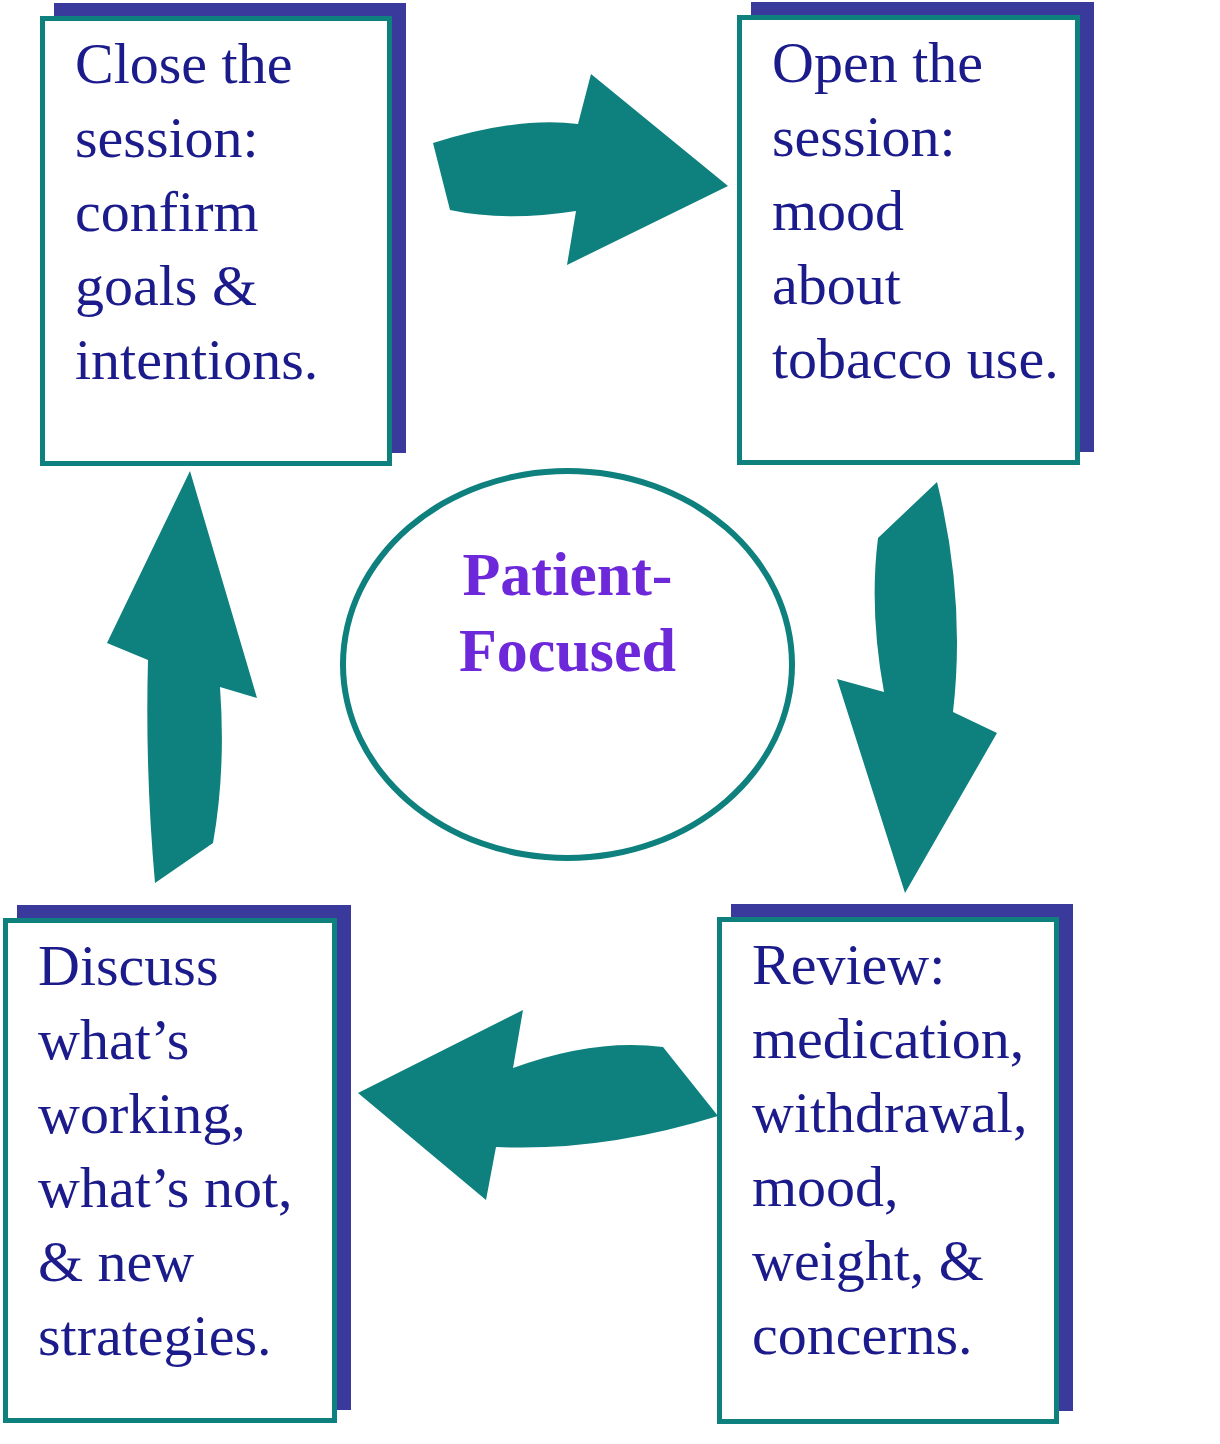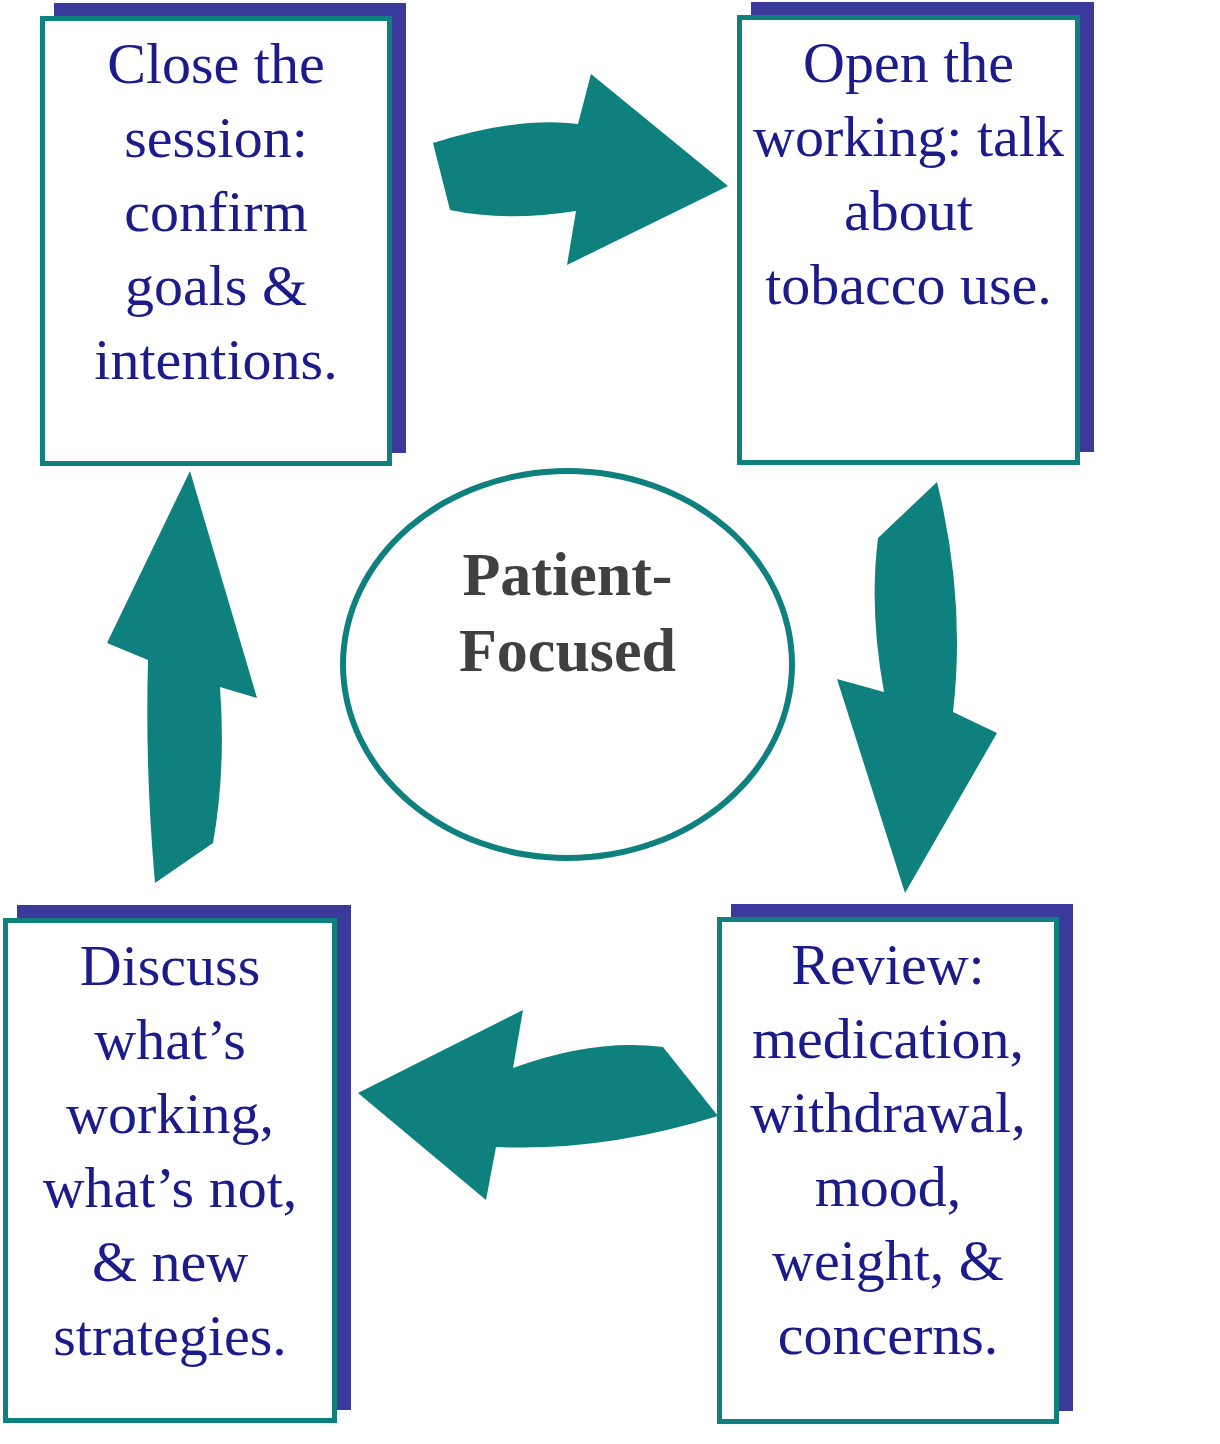--- a/index.html
+++ b/index.html
@@ -23,21 +23,21 @@
     height: 1444px;
     z-index: 1;
   }
   .cycle-box {
     position: absolute;
     z-index: 2;
     background: #ffffff;
     border: 5px solid #0e807e;
     box-shadow: 14px -13px 0 0 #3a3a9c;
     box-sizing: border-box;
-    text-align: center;
+    padding-left: 30px;
   }
   .cycle-box .box-text {
     white-space: pre-line;
     color: #1b1b8c;
     font-size: 58px;
     line-height: 74px;
     padding-top: 6px;
   }
   .box-top-left    { left: 40px;  top: 16px;  width: 352px; height: 450px; }
   .box-top-right   { left: 737px; top: 15px;  width: 343px; height: 450px; }
@@ -54,21 +54,21 @@
     box-sizing: border-box;
     background: #ffffff;
     border: 6px solid #0e807e;
     border-radius: 50%;
     display: flex;
     justify-content: center;
     align-items: flex-start;
   }
   .center-ellipse .ellipse-text {
     white-space: pre-line;
-    color: #404040;
+    color: #6d28d9;
     font-weight: bold;
     font-size: 62px;
     line-height: 76px;
     text-align: center;
     padding-top: 62px;
   }
 </style>
 </head>
 <body>
 
@@ -84,21 +84,21 @@
   <div class="cycle-box box-top-left">
     <div class="box-text">Close the
 session:
 confirm
 goals &amp;
 intentions.</div>
   </div>
 
   <div class="cycle-box box-top-right">
     <div class="box-text">Open the
-working: talk
+session: mood
 about
 tobacco use.</div>
   </div>
 
   <div class="cycle-box box-bottom-right">
     <div class="box-text">Review:
 medication,
 withdrawal,
 mood,
 weight, &amp;

